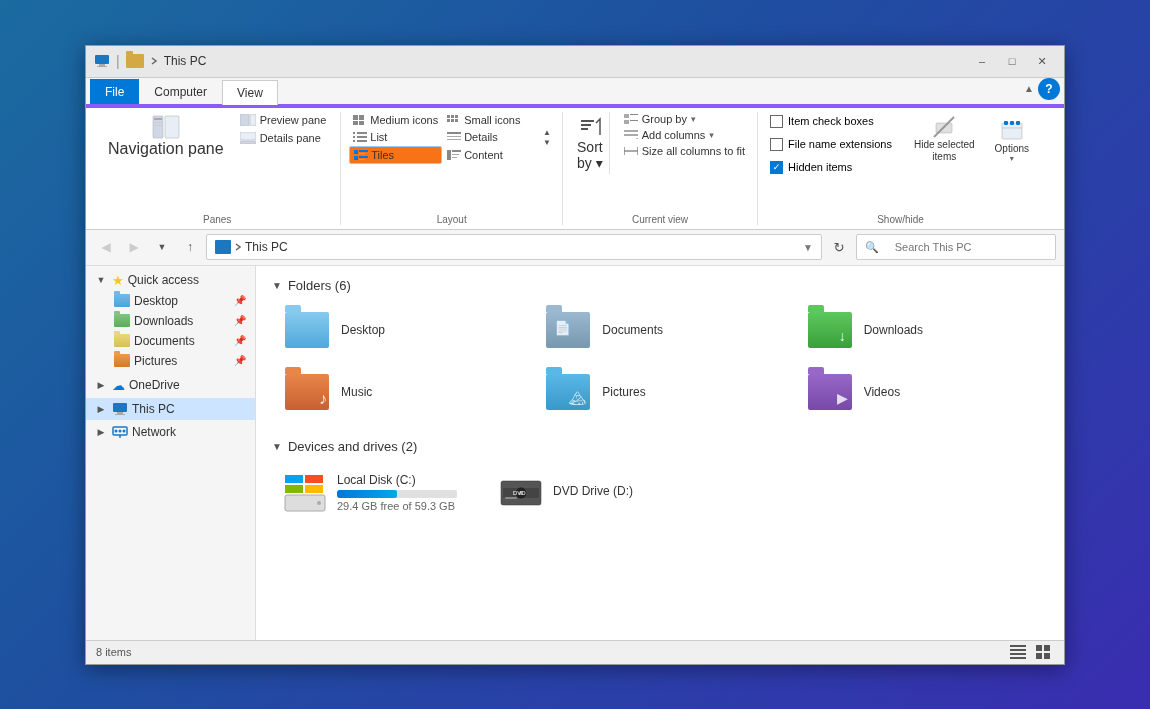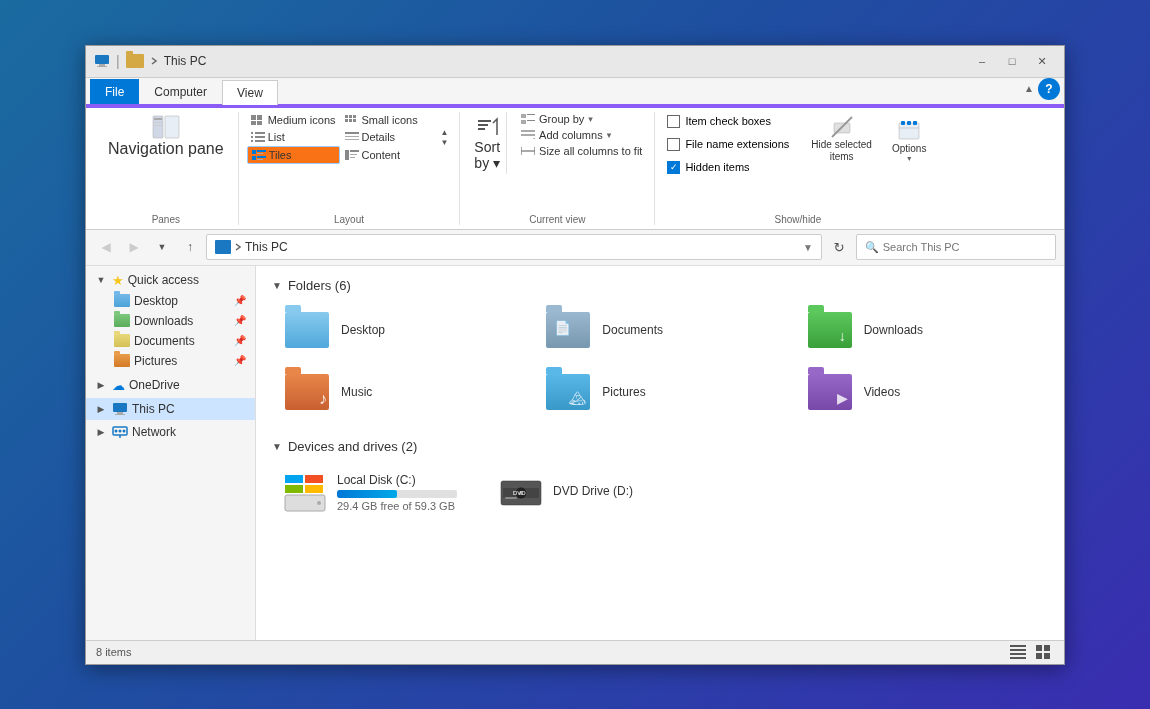--- a/index.html
+++ b/index.html
@@ -333,20 +333,21 @@
       border-radius: 2px;
     }
     .search-icon { color: #888; font-size: 11px; }
     .search-input {
       border: none;
       outline: none;
       font-size: 11px;
       color: #999;
       background: transparent;
       flex: 1;
+      margin-left: 12px;
     }
     
     .main-area {
       display: flex;
       flex: 1;
       overflow: hidden;
     }
     
     .sidebar {
       width: 170px;
@@ -692,20 +693,36 @@
             <rect x="1" y="1" width="10" height="22" rx="1" fill="#d0d8e8" stroke="#aaa" stroke-width="0.5"></rect>
             <rect x="13" y="1" width="14" height="22" rx="1" fill="#e8eef5" stroke="#aaa" stroke-width="0.5"></rect>
             <rect x="2" y="3" width="8" height="2" fill="#aaa"></rect>
             <rect x="2" y="7" width="8" height="1" fill="#ccc"></rect>
             <rect x="2" y="10" width="8" height="1" fill="#ccc"></rect>
           </svg>
           <span style="font-size:16px;color:#333;text-align:center;line-height:1.2;">Navigation
 pane</span>
         </div>
 
+        <div class="panes-col">
+          <div class="pane-btn">
+            <svg width="16" height="12" viewBox="0 0 16 12">
+              <rect x="0" y="0" width="9" height="12" rx="1" fill="#d0d8e8" stroke="#aaa" stroke-width="0.5"></rect>
+              <rect x="10" y="0" width="6" height="12" rx="1" fill="#e8eef5" stroke="#aaa" stroke-width="0.5"></rect>
+            </svg>
+            <span>Preview pane</span>
+          </div>
+          <div class="pane-btn">
+            <svg width="16" height="12" viewBox="0 0 16 12">
+              <rect x="0" y="0" width="16" height="8" rx="1" fill="#e8eef5" stroke="#aaa" stroke-width="0.5"></rect>
+              <rect x="0" y="9" width="16" height="3" rx="1" fill="#d0d8e8" stroke="#aaa" stroke-width="0.5"></rect>
+            </svg>
+            <span>Details pane</span>
+          </div>
+        </div>
       </div>
       <div class="ribbon-group-label">Panes</div>
     </div>
 
     <div class="ribbon-group" style="min-width:220px;gap:48px;">
       <div class="ribbon-group-content" style="align-items:center;">
         <div class="layout-grid">
 
           <div class="layout-item">
             <svg width="14" height="10" viewBox="0 0 14 10">

